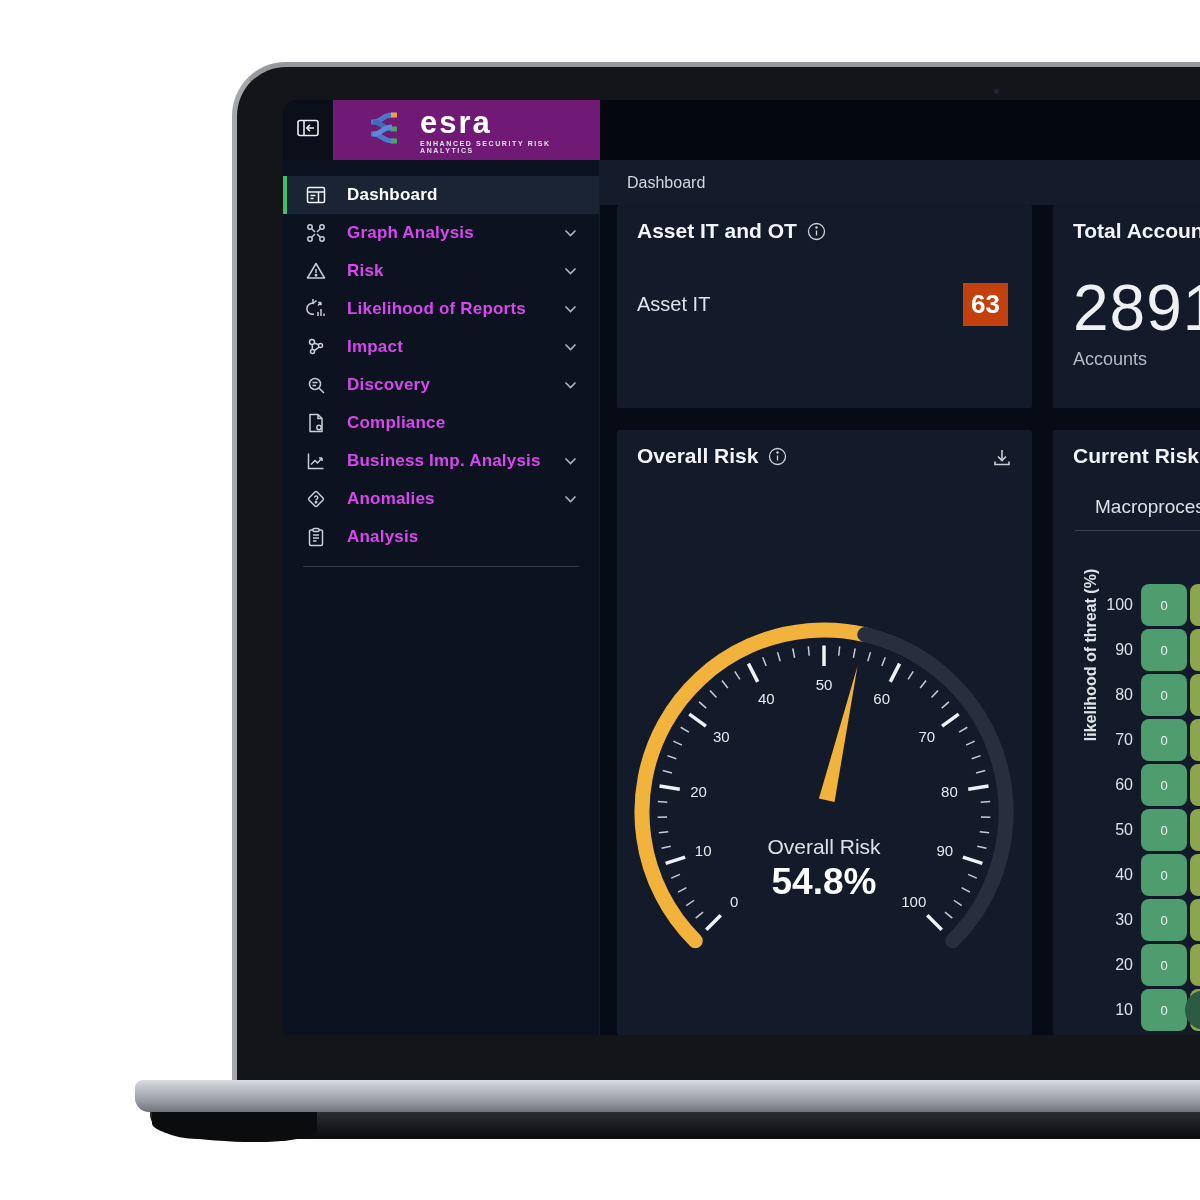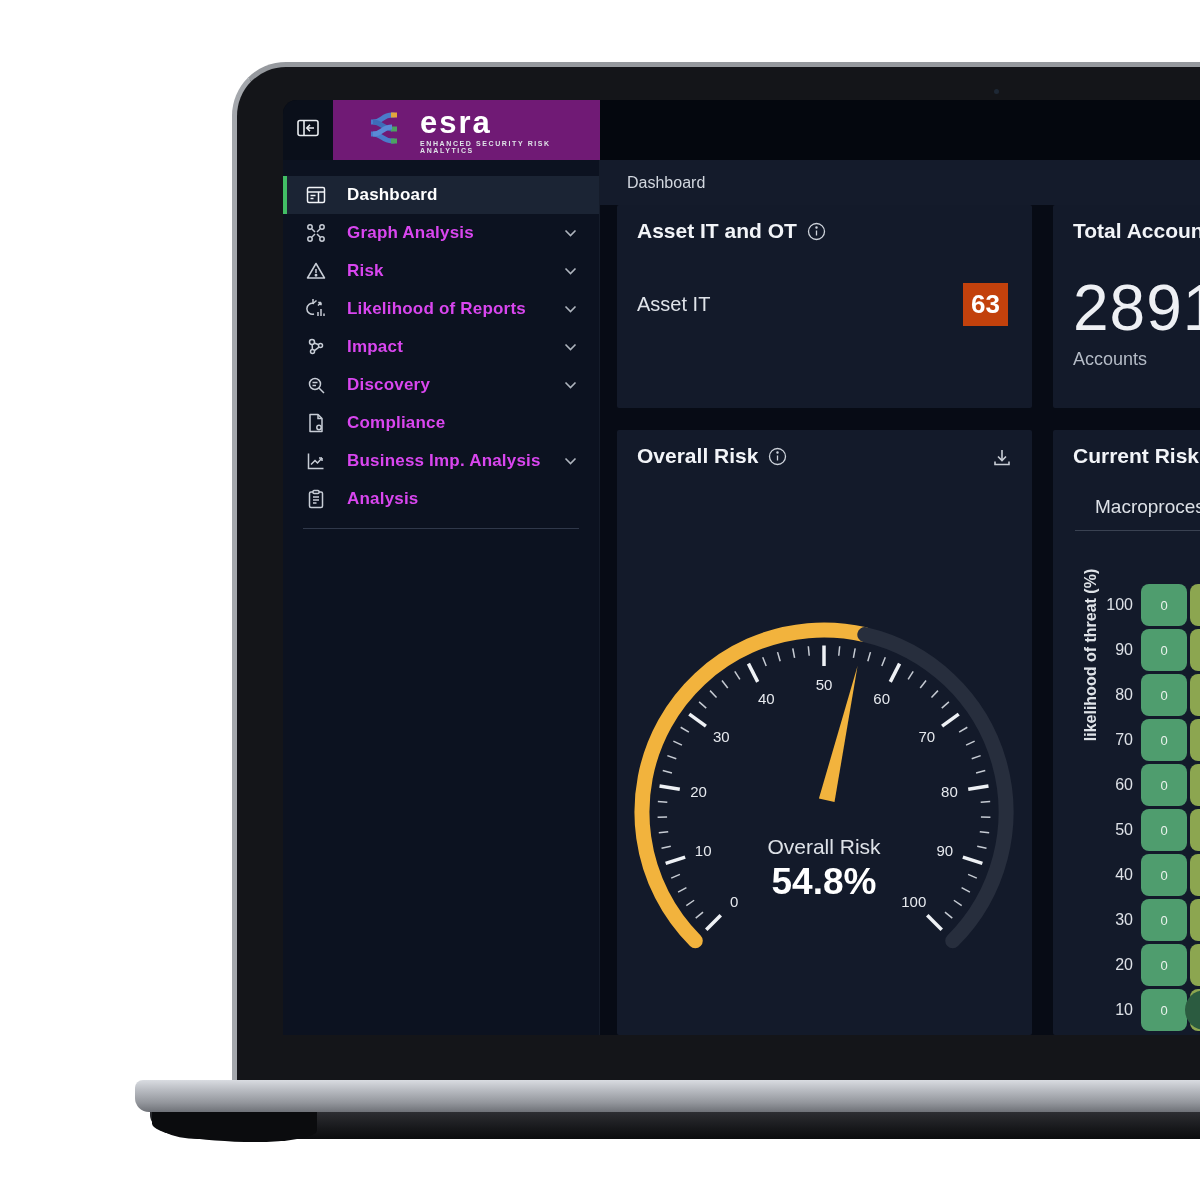--- a/index.html
+++ b/index.html
@@ -250,20 +250,36 @@
           <div class="nav-item">
             <span class="accent"></span>
             <span class="nav-icon">
               <svg width="20" height="20" viewBox="0 0 20 20" fill="none" stroke="currentColor" stroke-width="1.5">
                 <path d="M2.5 2.5 V17.5 H17.5"></path>
                 <path d="M5 13.5 L9 9.5 L11.5 12 L16 7"></path>
                 <path d="M16 7 h-3 M16 7 v3" transform="translate(0,0)"></path>
               </svg>
             </span>
             <span class="nav-label">Business Imp. Analysis</span>
+            <span class="chev">
+              <svg width="13" height="8" viewBox="0 0 13 8" fill="none" stroke="#aeb4bd" stroke-width="1.6">
+                <path d="M1.5 1.5 L6.5 6.5 L11.5 1.5"></path>
+              </svg>
+            </span>
+          </div>
+          <div class="nav-item">
+            <span class="accent"></span>
+            <span class="nav-icon">
+              <svg width="20" height="20" viewBox="0 0 20 20" fill="none" stroke="currentColor" stroke-width="1.5">
+                <rect x="4.3" y="4.3" width="11.4" height="11.4" rx="1.5" transform="rotate(45 10 10)"></rect>
+                <path d="M8.6 8.6 a1.6 1.6 0 1 1 2.2 1.5 c-.6.25-.8.6-.8 1.2"></path>
+                <circle cx="10" cy="13.2" r="0.7" fill="currentColor"></circle>
+              </svg>
+            </span>
+            <span class="nav-label">Anomalies</span>
             <span class="chev">
               <svg width="13" height="8" viewBox="0 0 13 8" fill="none" stroke="#aeb4bd" stroke-width="1.6">
                 <path d="M1.5 1.5 L6.5 6.5 L11.5 1.5"></path>
               </svg>
             </span>
           </div>
           <div class="nav-item">
             <span class="accent"></span>
             <span class="nav-icon">
               <svg width="20" height="20" viewBox="0 0 20 20" fill="none" stroke="currentColor" stroke-width="1.5">

